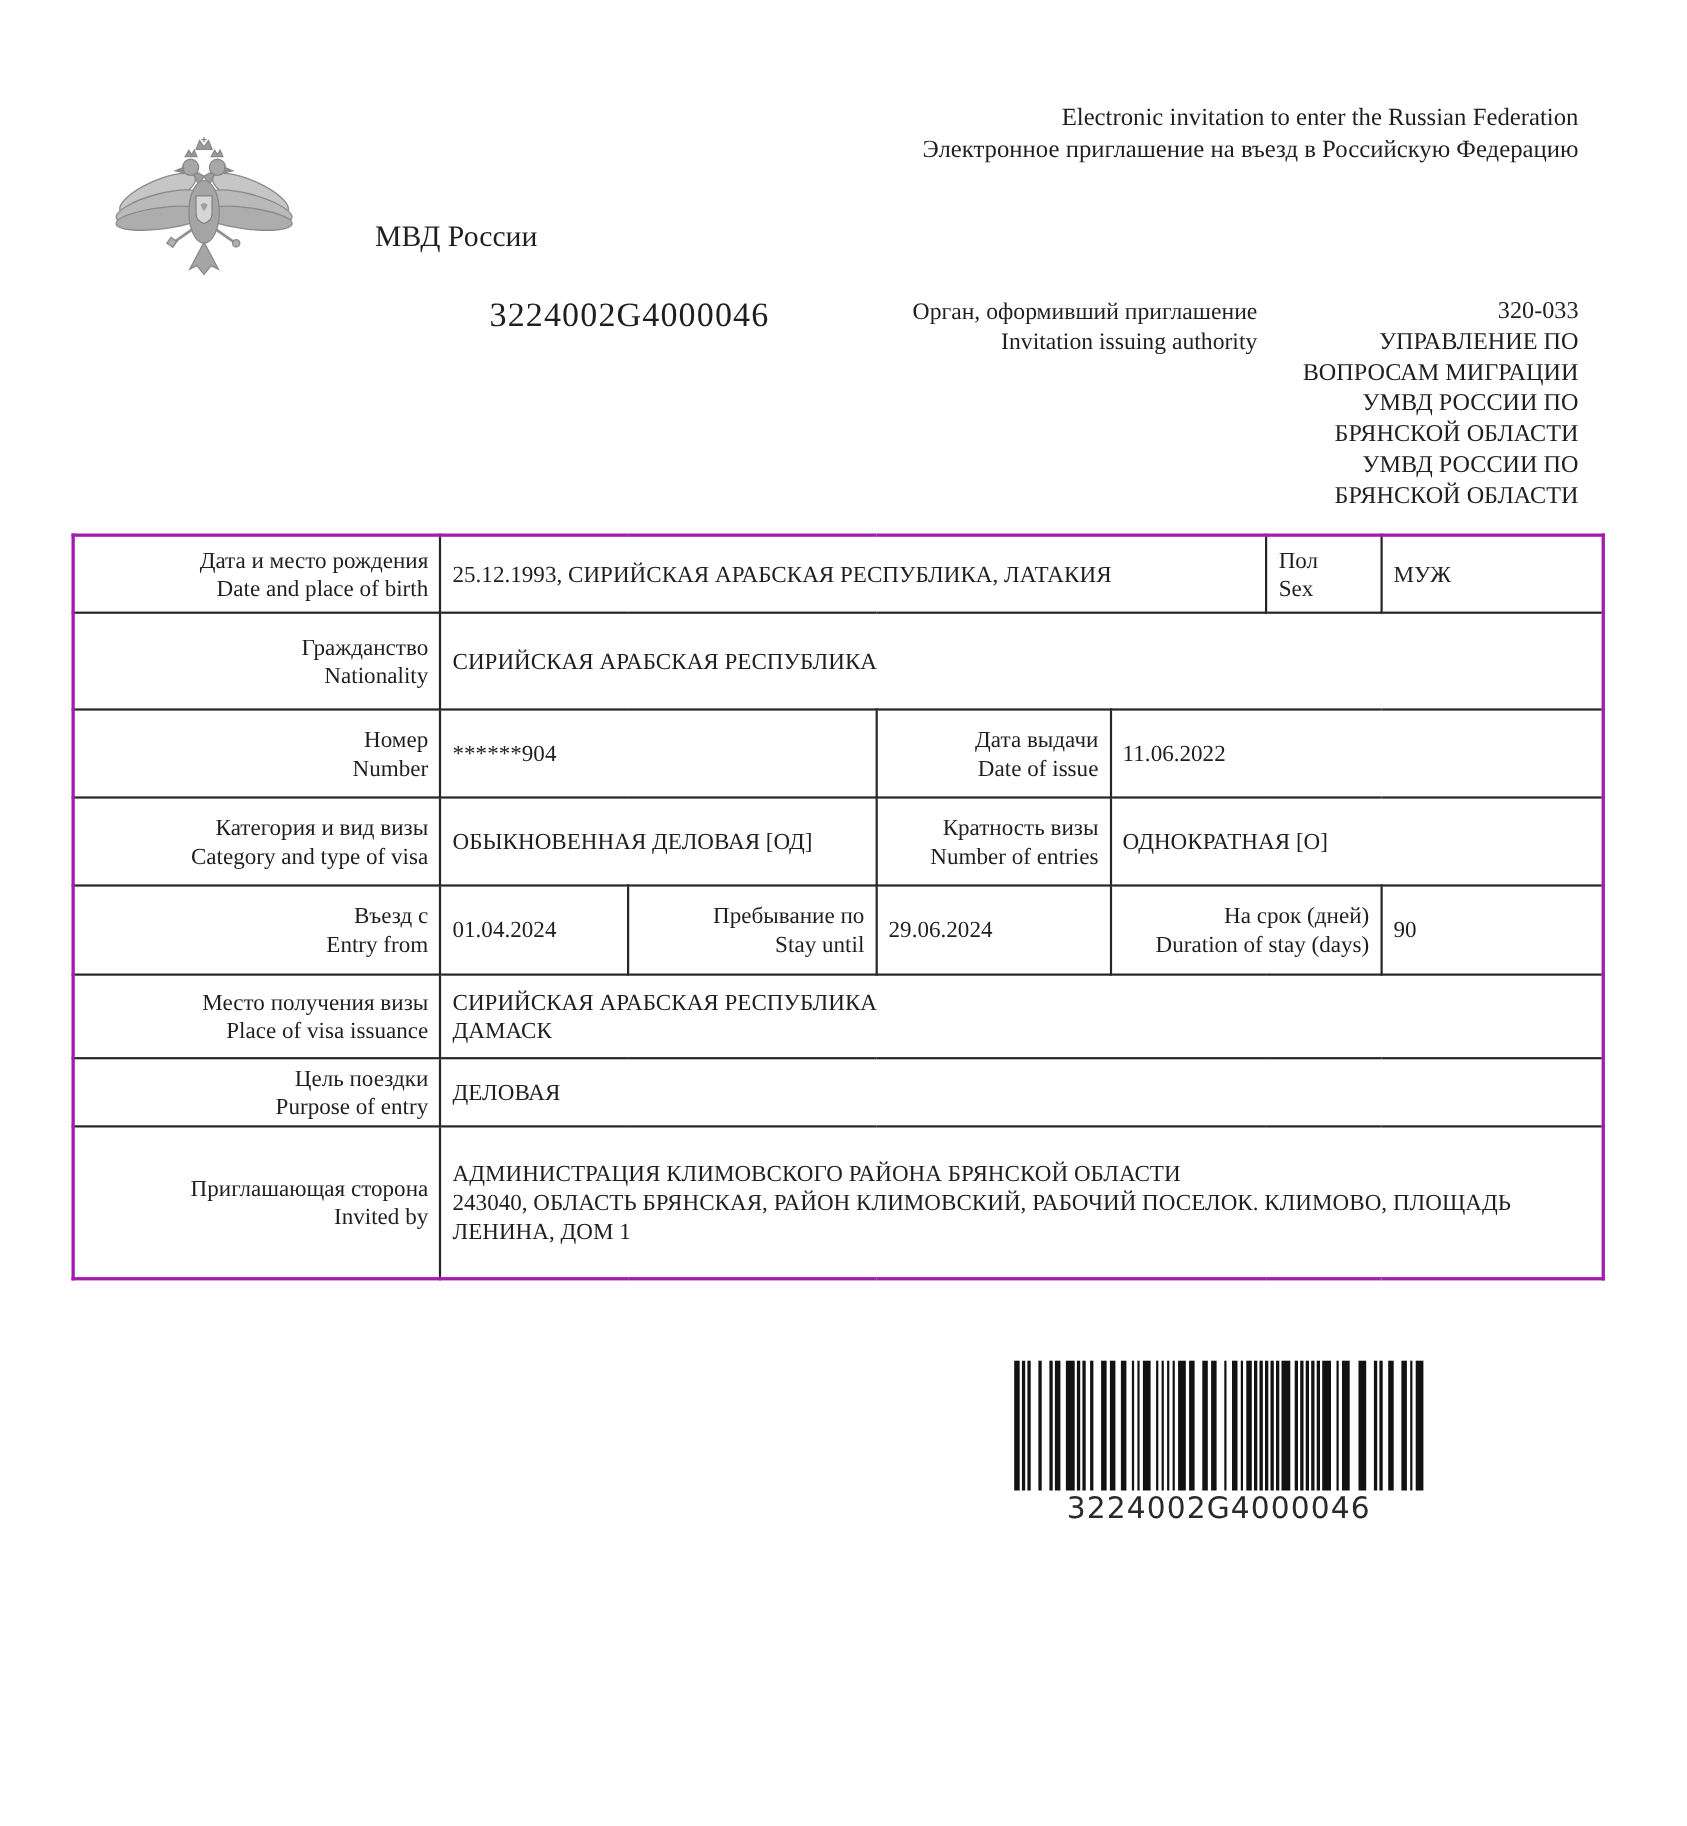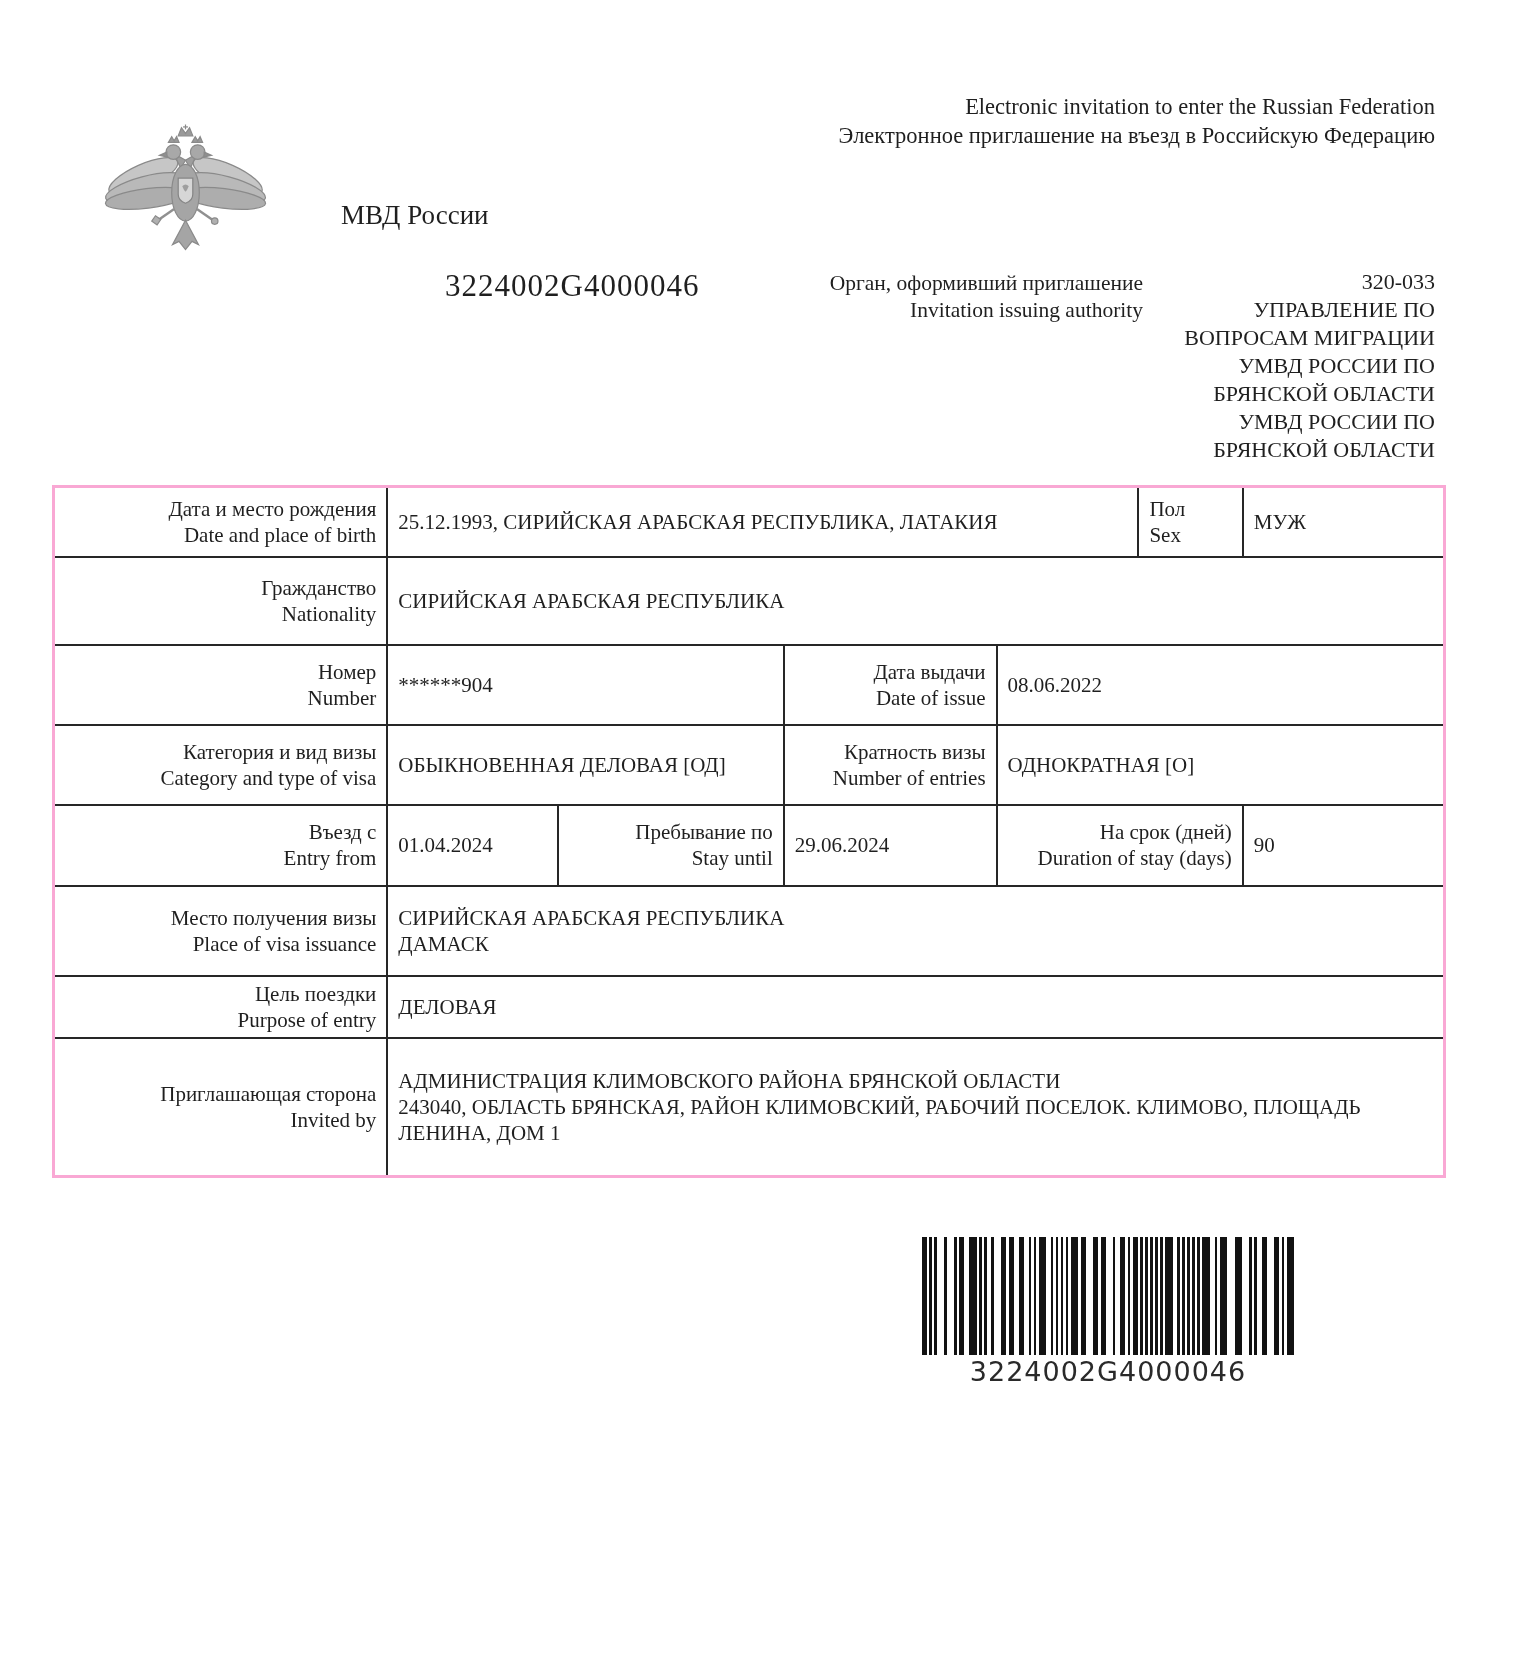--- a/index.html
+++ b/index.html
@@ -12,23 +12,23 @@
   .emblem{position:absolute;left:94px;top:118px;width:183px;height:138px;}
   .agency{position:absolute;left:341px;top:200px;font-size:27px;white-space:nowrap;}
   .doc-title{position:absolute;top:92px;right:99px;text-align:right;font-size:22.5px;line-height:29px;}
   
   .inv-label{position:absolute;left:57px;top:270px;width:319px;text-align:right;font-size:21.5px;line-height:27px;}
   .inv-number{position:absolute;left:445px;top:268px;font-size:31px;letter-spacing:1px;}
   .auth-label{position:absolute;left:813px;top:270px;width:330px;text-align:right;font-size:21.5px;line-height:27px;}
   .auth-value{position:absolute;top:268px;right:99px;width:340px;text-align:right;font-size:22px;line-height:28px;}
   
   table.visa{
-    position:absolute;left:52px;top:485px;width:1394px;
+    position:absolute;left:65px;top:485px;width:1394px;
     border-collapse:collapse;table-layout:fixed;
-    border:3px solid #f9a8d4;
+    border:3px solid #a21caf;
   }
   table.visa td{
     border:2px solid #262626;font-size:21px;line-height:26px;
     padding:4px 10px;vertical-align:middle;overflow:hidden;
   }
   td.lbl{text-align:right;padding-right:12px;}
   td.val{text-align:left;padding-left:14px;font-size:21.5px;}
   td.section{text-align:left;padding-left:8px;}
   td.top{vertical-align:top;padding-top:8px;}
   .l2{display:block;}
@@ -148,21 +148,21 @@
     <tr style="height:80px">
       <td class="lbl">
         <span class="l2">Номер</span>
         <span class="l2">Number</span>
       </td>
       <td class="val" colspan="2">******904</td>
       <td class="lbl">
         <span class="l2">Дата выдачи</span>
         <span class="l2">Date of issue</span>
       </td>
-      <td class="val" colspan="3">08.06.2022</td>
+      <td class="val" colspan="3">11.06.2022</td>
     </tr>
     <tr style="height:80px">
       <td class="lbl">
         <span class="l2">Категория и вид визы</span>
         <span class="l2">Category and type of visa</span>
       </td>
       <td class="val" colspan="2">ОБЫКНОВЕННАЯ ДЕЛОВАЯ [ОД]</td>
       <td class="lbl">
         <span class="l2">Кратность визы</span>
         <span class="l2">Number of entries</span>
@@ -179,21 +179,21 @@
         <span class="l2">Пребывание по</span>
         <span class="l2">Stay until</span>
       </td>
       <td class="val">29.06.2024</td>
       <td class="lbl" colspan="2">
         <span class="l2">На срок (дней)</span>
         <span class="l2">Duration of stay (days)</span>
       </td>
       <td class="val">90</td>
     </tr>
-    <tr style="height:90px">
+    <tr style="height:76px">
       <td class="lbl">
         <span class="l2">Место получения визы</span>
         <span class="l2">Place of visa issuance</span>
       </td>
       <td class="val" colspan="6">
         <span class="l2">СИРИЙСКАЯ АРАБСКАЯ РЕСПУБЛИКА</span>
         <span class="l2">ДАМАСК</span>
       </td>
     </tr>
     <tr style="height:61px">

